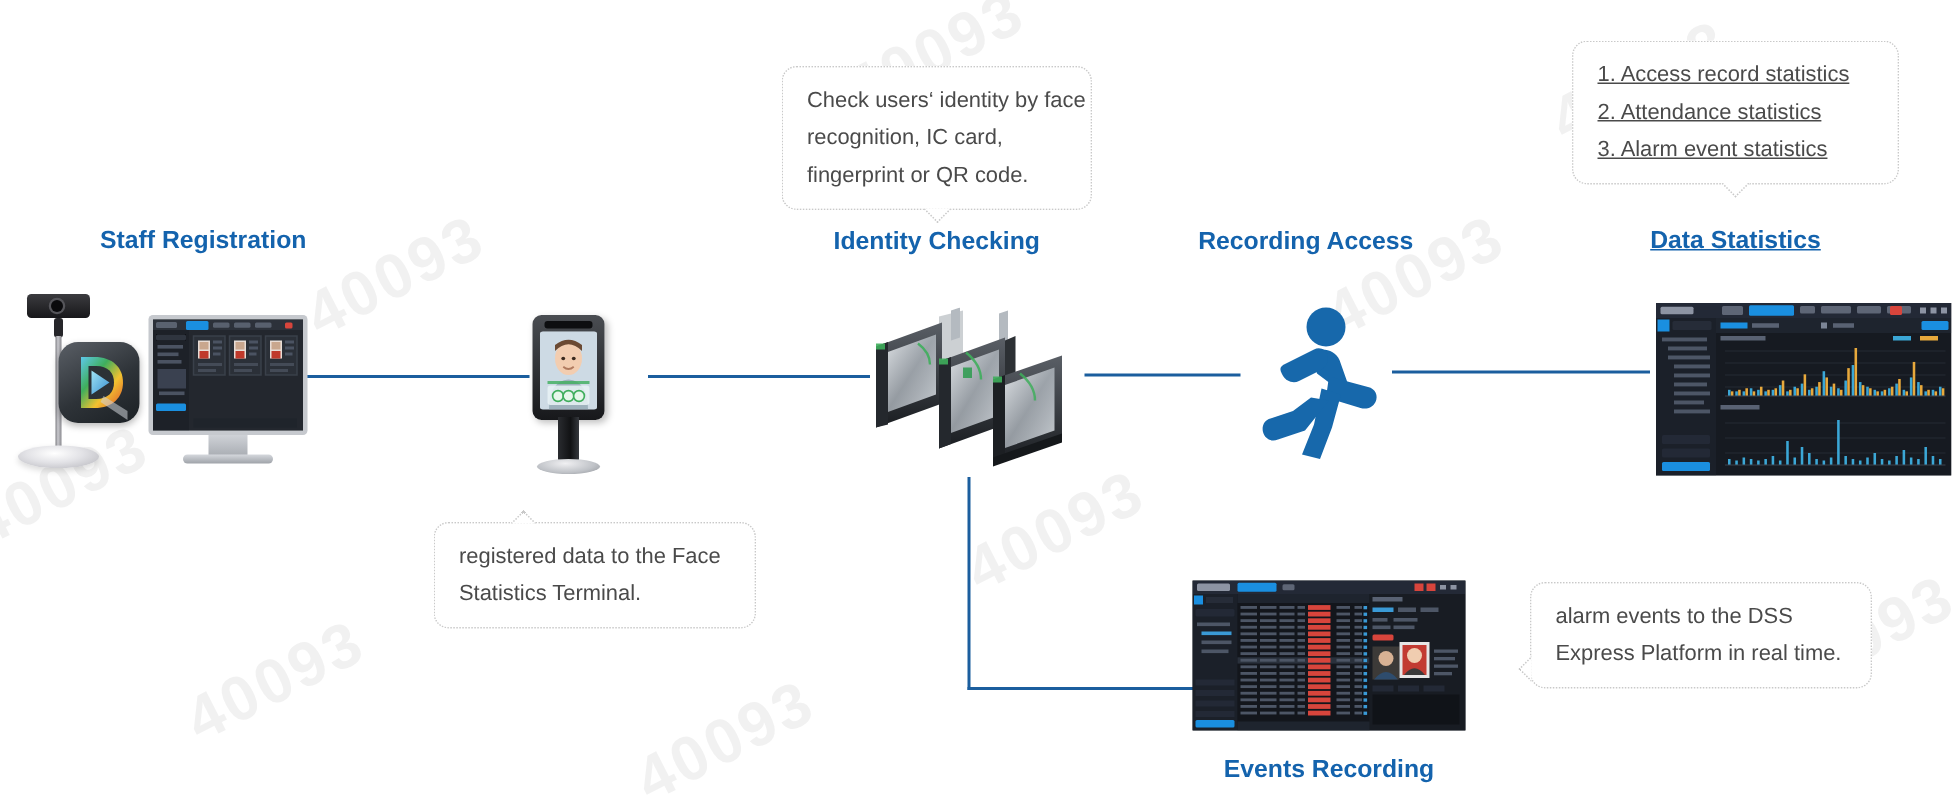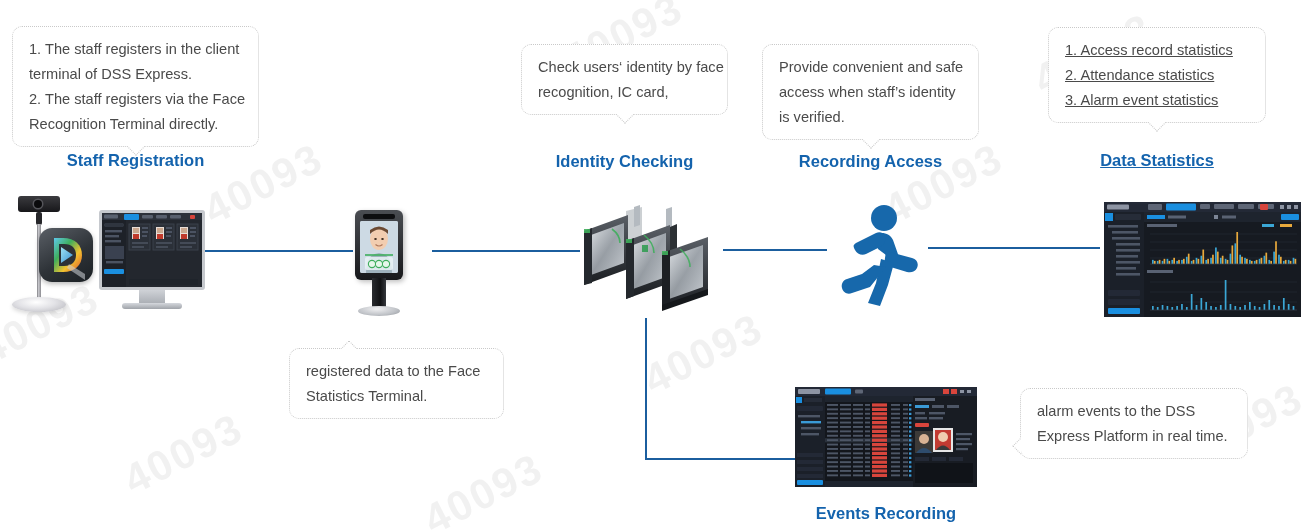--- a/index.html
+++ b/index.html
@@ -124,27 +124,20 @@
   <div class="wm" style="left:1180px;top:400px;">40093</div>
   <div class="wm" style="left:560px;top:10px;">40093</div>
 
   <div class="hline" style="left:193px;top:250px;width:160px;"></div>
   <div class="hline" style="left:432px;top:250px;width:148px;"></div>
   <div class="hline" style="left:723px;top:249px;width:104px;"></div>
   <div class="hline" style="left:928px;top:247px;width:172px;"></div>
   <div class="vline" style="left:645px;top:318px;height:142px;"></div>
   <div class="hline" style="left:645px;top:458px;width:152px;"></div>
 
-  <div class="callout" style="left:12px;top:26px;width:247px;">
-    <span class="ln">1. The staff registers in the client</span>
-    <span class="ln">terminal of DSS Express.</span>
-    <span class="ln">2. The staff registers via the Face</span>
-    <span class="ln">Recognition Terminal directly.</span>
-    <span class="tail-down"></span>
-  </div>
   <div class="stage-label" style="left:12px;top:151px;width:247px;">Staff Registration</div>
 
   <div class="cam-wrap">
     <div class="cam-body"></div>
     <div class="cam-lens"></div>
     <div class="cam-neck"></div>
     <div class="cam-pole"></div>
     <div class="cam-base"></div>
   </div>
 
@@ -254,20 +247,21 @@
 
   <div class="callout" style="left:289px;top:348px;width:215px;">
     <span class="tail-up"></span>
     <span class="ln">registered data to the Face</span>
     <span class="ln">Statistics Terminal.</span>
   </div>
 
   <div class="callout" style="left:521px;top:44px;width:207px;">
     <span class="ln">Check users‘ identity by face</span>
     <span class="ln">recognition, IC card,</span>
+    <span class="ln">fingerprint or QR code.</span>
     <span class="tail-down"></span>
   </div>
   <div class="stage-label" style="left:521px;top:152px;width:207px;">Identity Checking</div>
 
   <div class="gates">
     <svg width="135" height="115" viewBox="0 0 135 115">
       <defs>
         <linearGradient id="glass" x1="0" y1="0" x2="1" y2="1">
           <stop offset="0" stop-color="#e8ebee" stop-opacity=".95"></stop>
           <stop offset=".5" stop-color="#b8bfc6" stop-opacity=".75"></stop>
@@ -310,26 +304,20 @@
         <path d="M87 52 L121 40 L121 82 L87 94 Z" fill="url(#glass)"></path>
         <path d="M80 48 L88 45 L88 101 L80 104 Z" fill="#1c1f23"></path>
         <rect x="80" y="46" width="6" height="4" fill="#3fae5c" opacity=".9"></rect>
         <path d="M98 44 q10 8 10 18" stroke="#3fae5c" stroke-width="1.6" fill="none" opacity=".85"></path>
       </g>
 
       <path d="M80 100 L126 84 L126 90 L80 106 Z" fill="#15181b"></path>
     </svg>
   </div>
 
-  <div class="callout" style="left:762px;top:44px;width:217px;">
-    <span class="ln">Provide convenient and safe</span>
-    <span class="ln">access when staff’s identity</span>
-    <span class="ln">is verified.</span>
-    <span class="tail-down"></span>
-  </div>
   <div class="stage-label" style="left:762px;top:152px;width:217px;">Recording Access</div>
 
   <div class="runner">
     <svg width="100" height="105" viewBox="0 0 100 105">
       <g fill="#1768ab">
         <circle cx="58" cy="15" r="13"></circle>
         <path d="M48 32 C55 28 64 30 67 37 L73 54 C74 58 72 62 68 62 L60 62 L60 52 L52 46 Z"></path>
         <path d="M30 40 L50 30 C54 28 58 30 59 34 C60 38 58 42 54 44 L40 51 C36 53 31 51 29 47 C27 43 27 42 30 40 Z"></path>
         <path d="M60 48 L86 55 C91 56 93 61 91 65 C89 69 85 70 81 69 L58 62 Z"></path>
         <path d="M55 56 L68 60 L62 82 L54 103 L42 100 L50 80 Z"></path>

